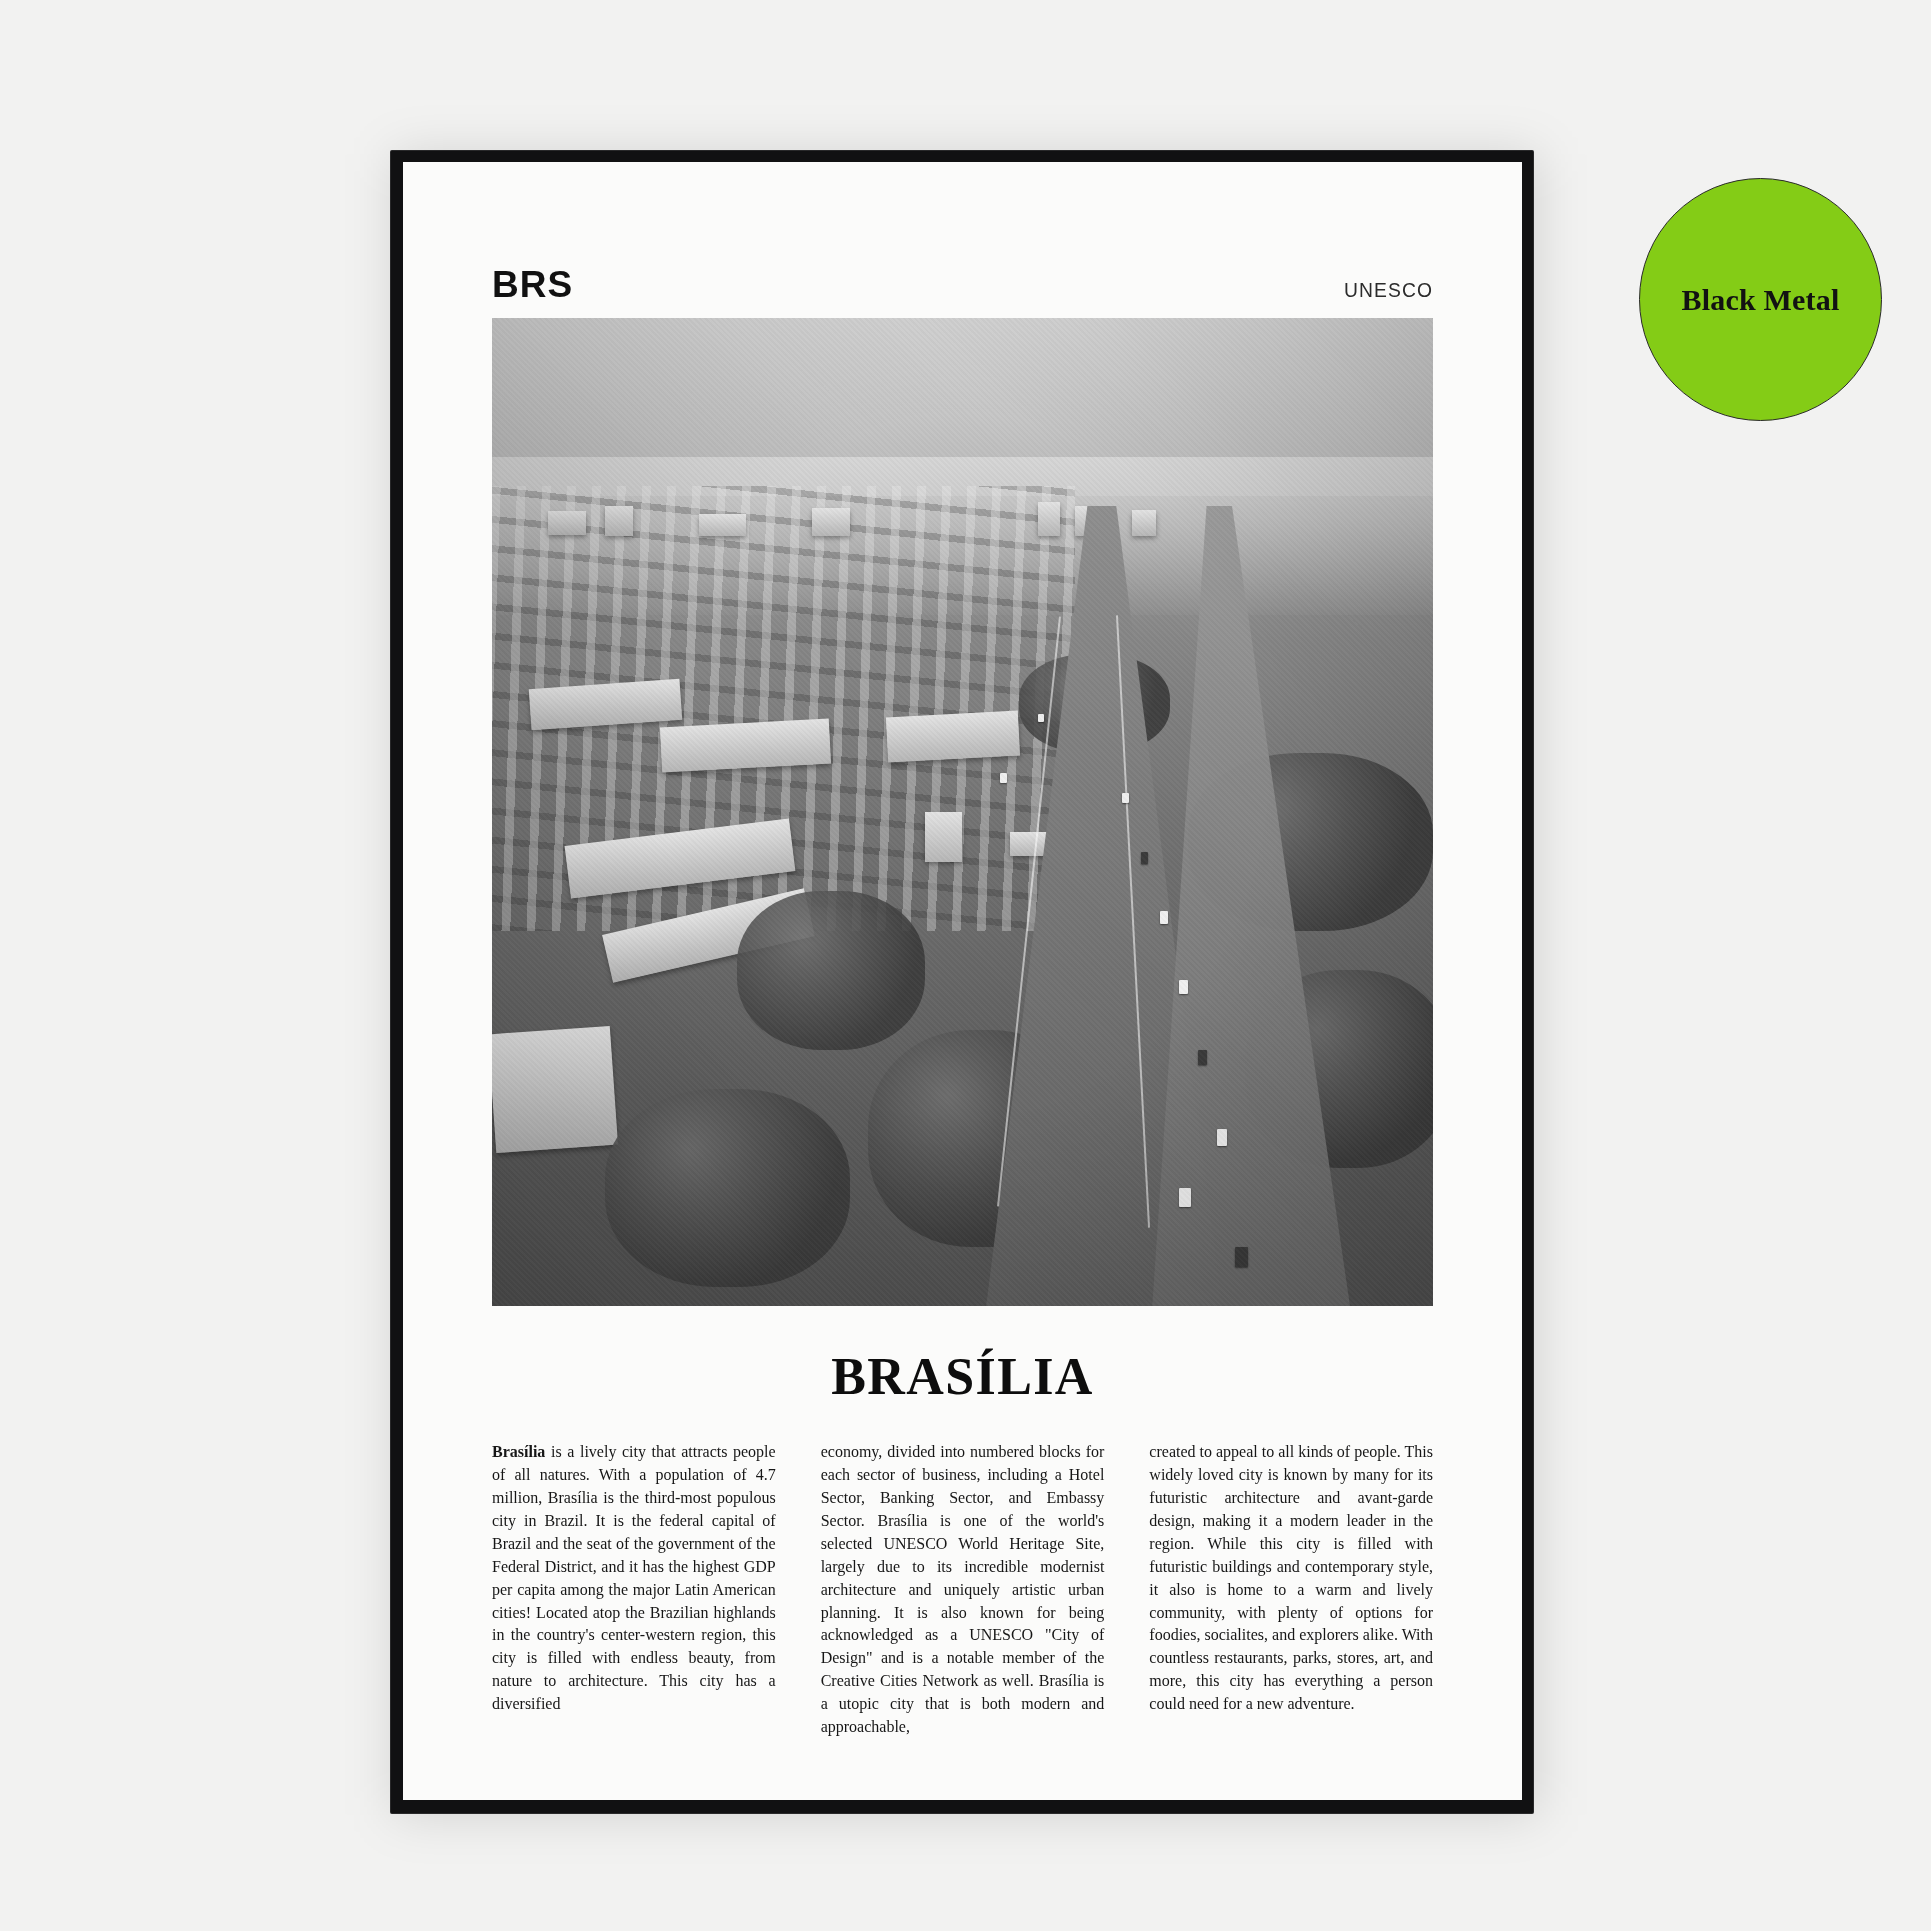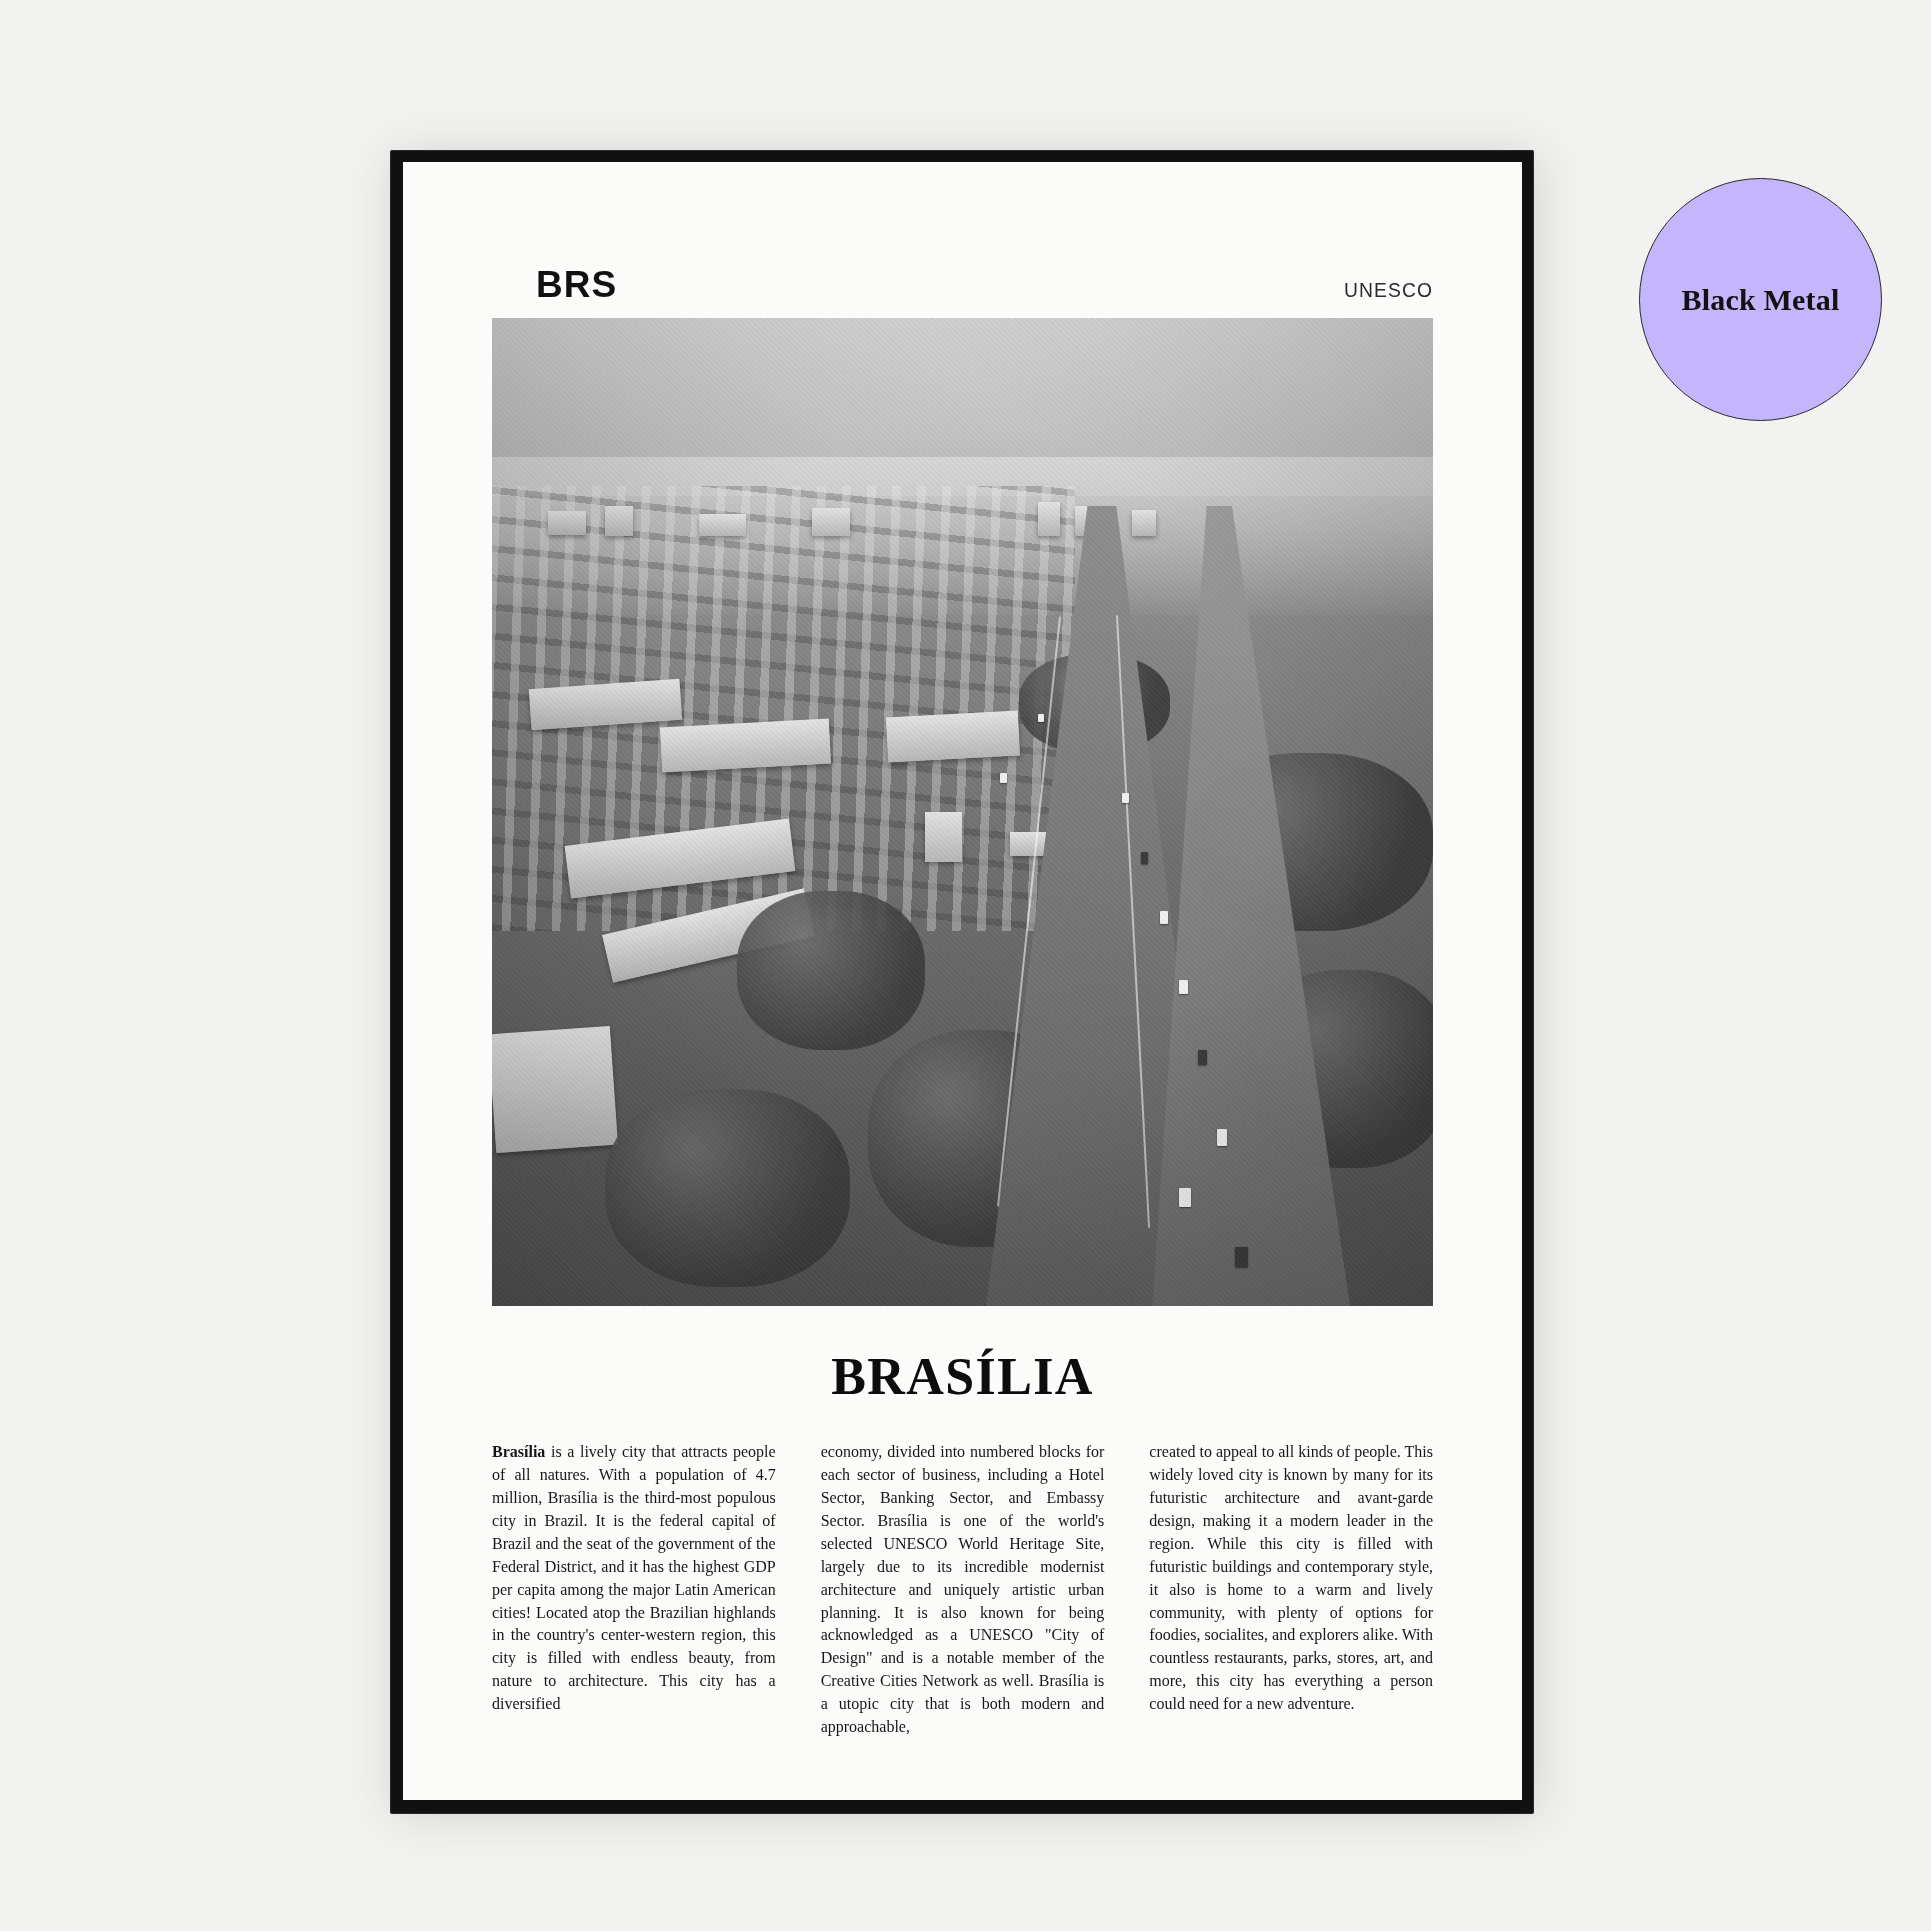--- a/index.html
+++ b/index.html
@@ -73,21 +73,20 @@
     justify-content: space-between;
     margin-bottom: 15.4px;
   }
   .code {
     font-family: "Liberation Sans", sans-serif;
     font-weight: bold;
     font-size: 37px;
     letter-spacing: 1px;
     color: #111;
     line-height: 1;
-    margin-left: 44px;
   }
   .country {
     font-family: "Liberation Sans", sans-serif;
     font-size: 19.3px;
     letter-spacing: 1.1px;
     color: #2b2b2b;
     line-height: 1;
   }
 
   
@@ -208,21 +207,21 @@
 
   
   .badge {
     position: absolute;
     left: 1639px;
     top: 178px;
     width: 241px;
     height: 241px;
     border-radius: 50%;
     border: 1.5px solid #2a2a2a;
-    background: #c4b5fd;
+    background: #84cc16;
     display: flex;
     align-items: center;
     justify-content: center;
   }
   .badge span {
     font-family: "Liberation Serif", serif;
     font-weight: bold;
     font-size: 30px;
     color: #121212;
     letter-spacing: 0.2px;

